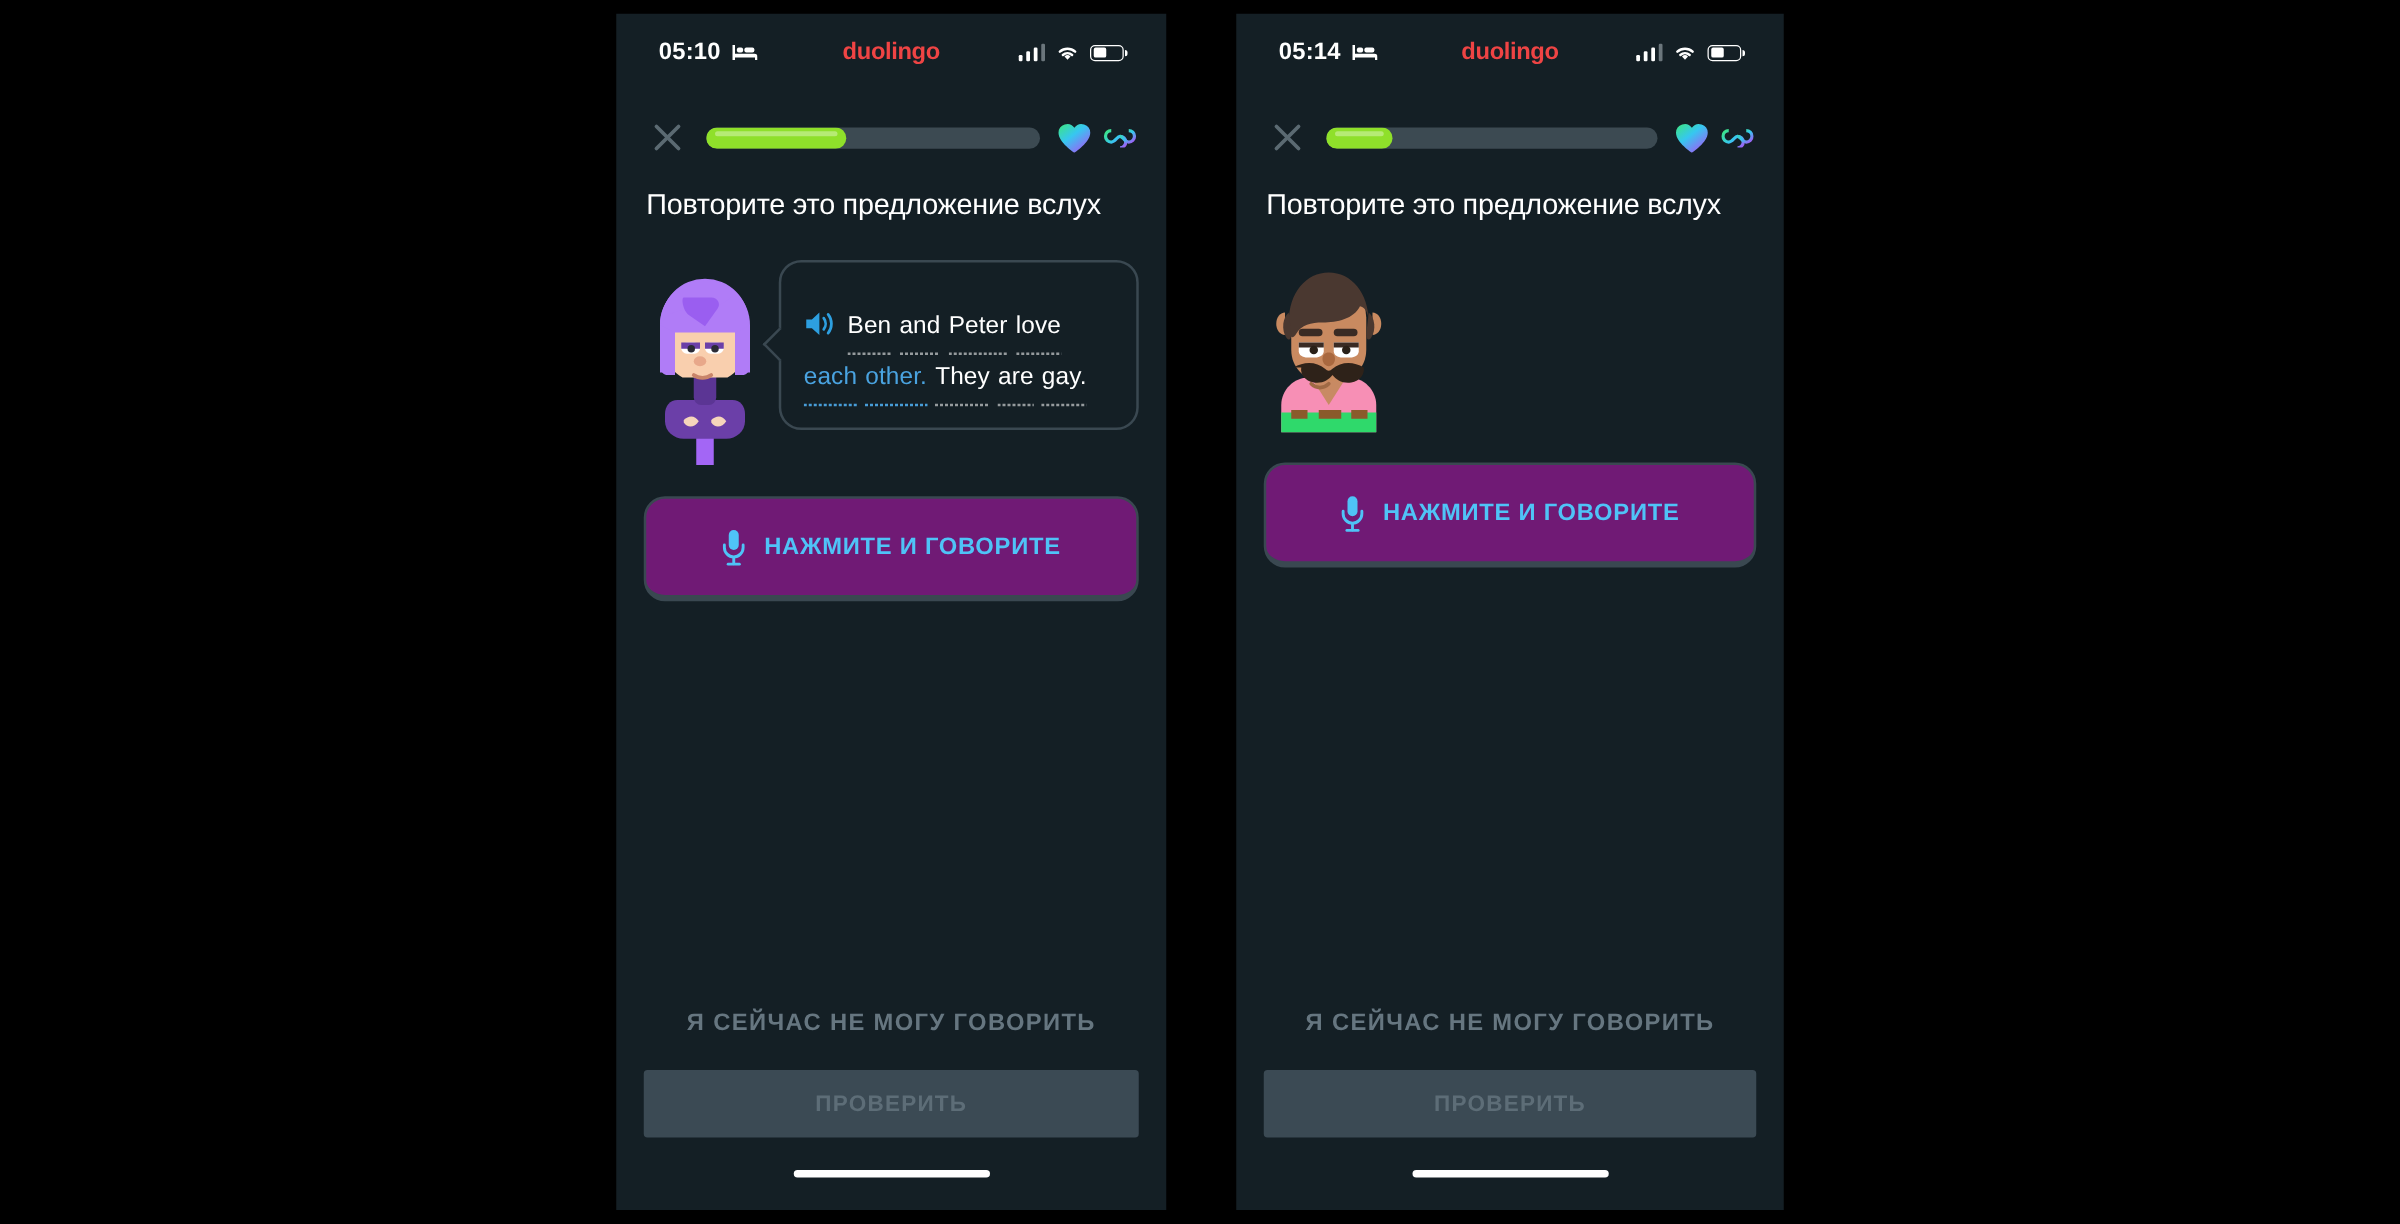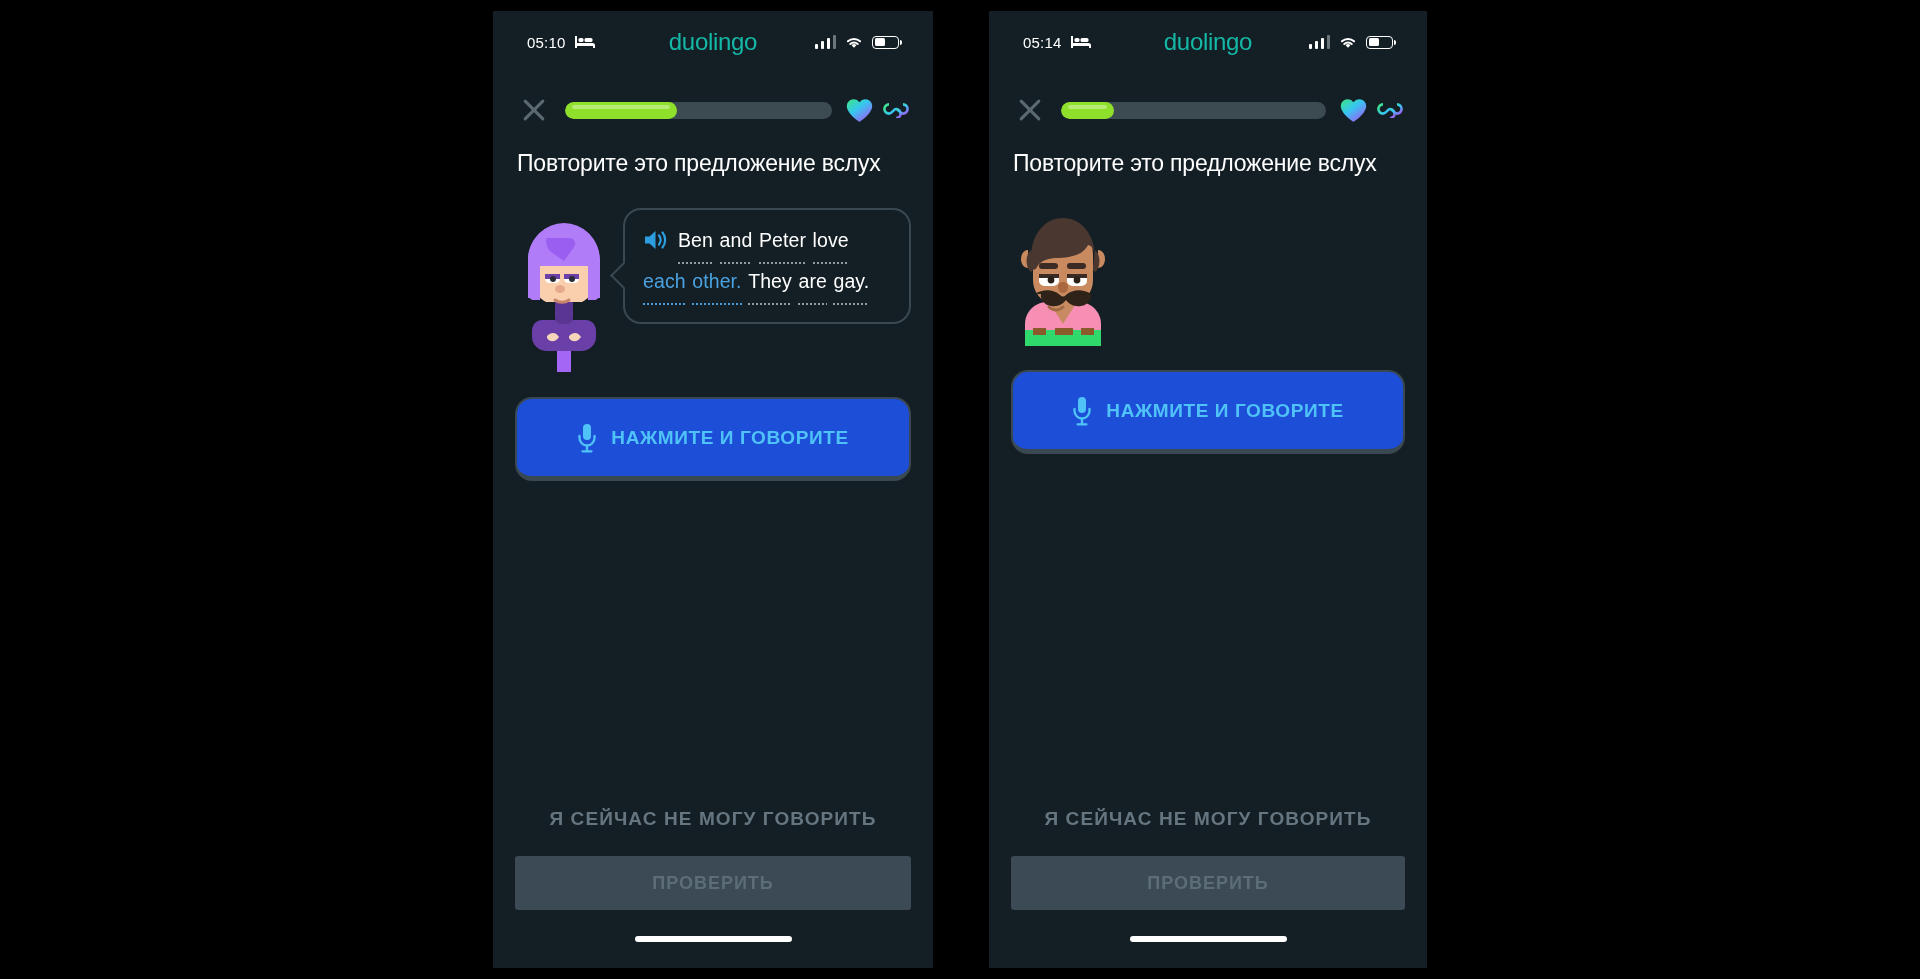--- a/index.html
+++ b/index.html
@@ -33,32 +33,32 @@
     position:relative;
     height:62px;
     flex:0 0 62px;
     display:flex;
     align-items:center;
     padding:0 34px;
   }
   .sb-left {
     display:flex; align-items:center; gap:8px;
     color:#ffffff;
-    font-size:15px;
-    font-weight:400;
+    font-size:19px;
+    font-weight:700;
     letter-spacing:0.2px;
   }
   .bed-icon { display:block; }
   .sb-center {
     position:absolute;
     left:0; right:0;
     text-align:center;
-    color:#14b8a6;
-    font-size:24px;
-    font-weight:400;
+    color:#ef4444;
+    font-size:19px;
+    font-weight:700;
     letter-spacing:-0.3px;
     pointer-events:none;
   }
   .sb-right {
     margin-left:auto;
     display:flex; align-items:center; gap:9px;
     position:relative; z-index:2;
   }
   .cell-bars { display:flex; align-items:flex-end; gap:2.5px; height:14px; }
   .cell-bars i { display:block; width:3.5px; background:#ffffff; border-radius:1px; }
@@ -146,21 +146,21 @@
   }
   .avatar { flex:0 0 auto; }
   .avatar svg { display:block; }
 
   .bubble {
     position:relative;
     flex:1 1 auto;
     margin-left:8px;
     border:2px solid #3a4851;
     border-radius:18px;
-    padding:11px 20px 19px 18px;
+    padding:31px 20px 19px 18px;
     background:#141f25;
   }
   .bubble::before {
     content:"";
     position:absolute;
     left:-11px; top:56px;
     width:17px; height:17px;
     background:#141f25;
     border-left:2px solid #3a4851;
     border-bottom:2px solid #3a4851;
@@ -197,21 +197,21 @@
   .tok.hl { color:#4aa3e0; }
   .tok.hl::after { opacity:0.95; }
 
   
   .mic-btn {
     margin:24px 22px 0 22px;
     height:84px;
     border:2px solid #3a4851;
     border-bottom-width:5px;
     border-radius:17px;
-    background:#1d4ed8;
+    background:#701a75;
     display:flex;
     align-items:center;
     justify-content:center;
     gap:14px;
     cursor:pointer;
   }
   .mic-label {
     color:#4fc3f7;
     font-size:19px;
     font-weight:700;

